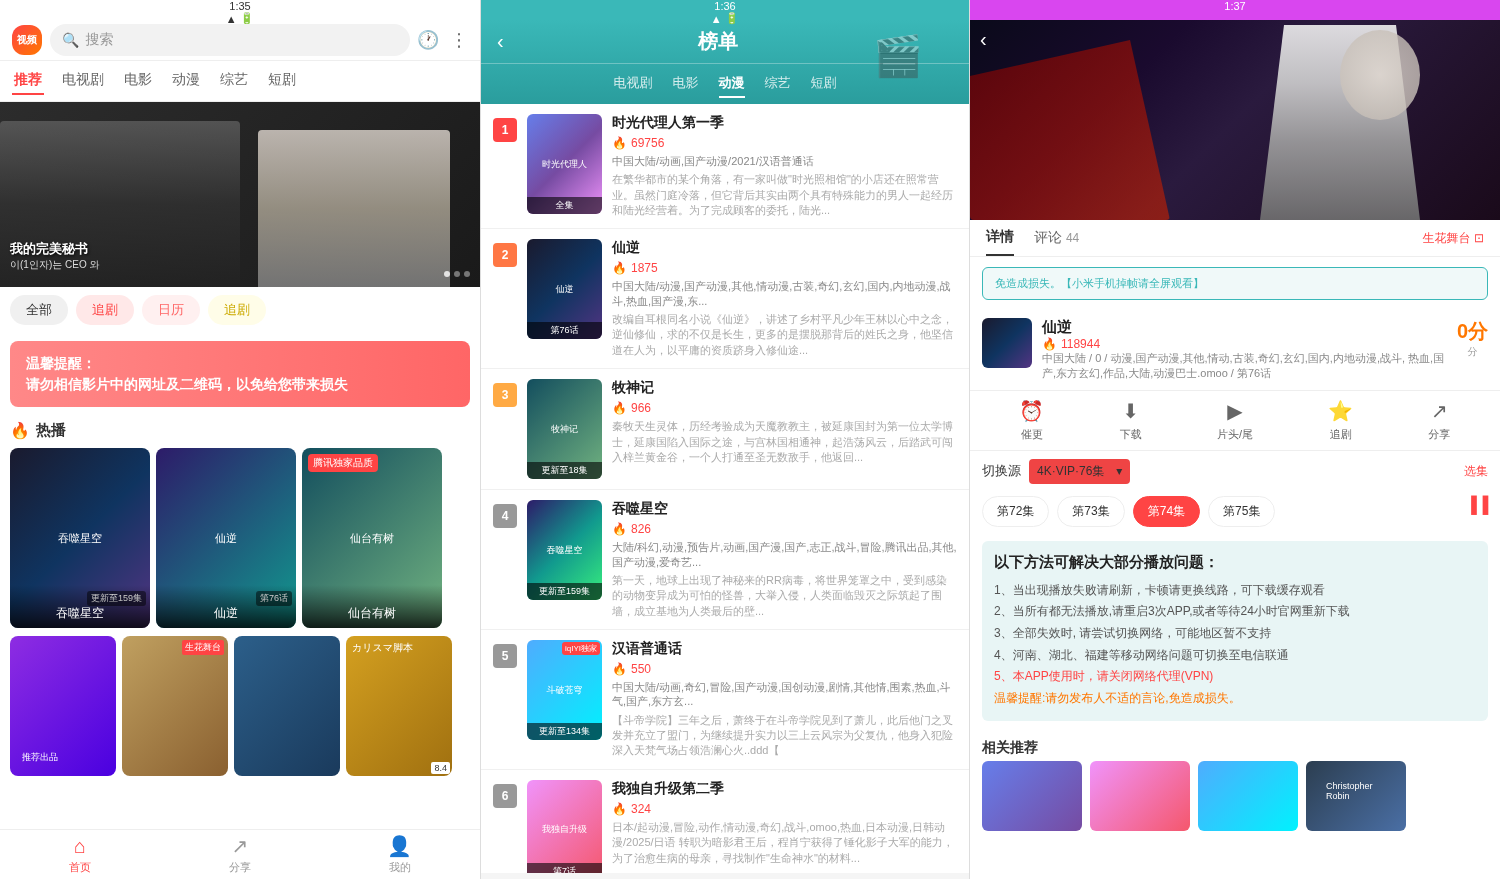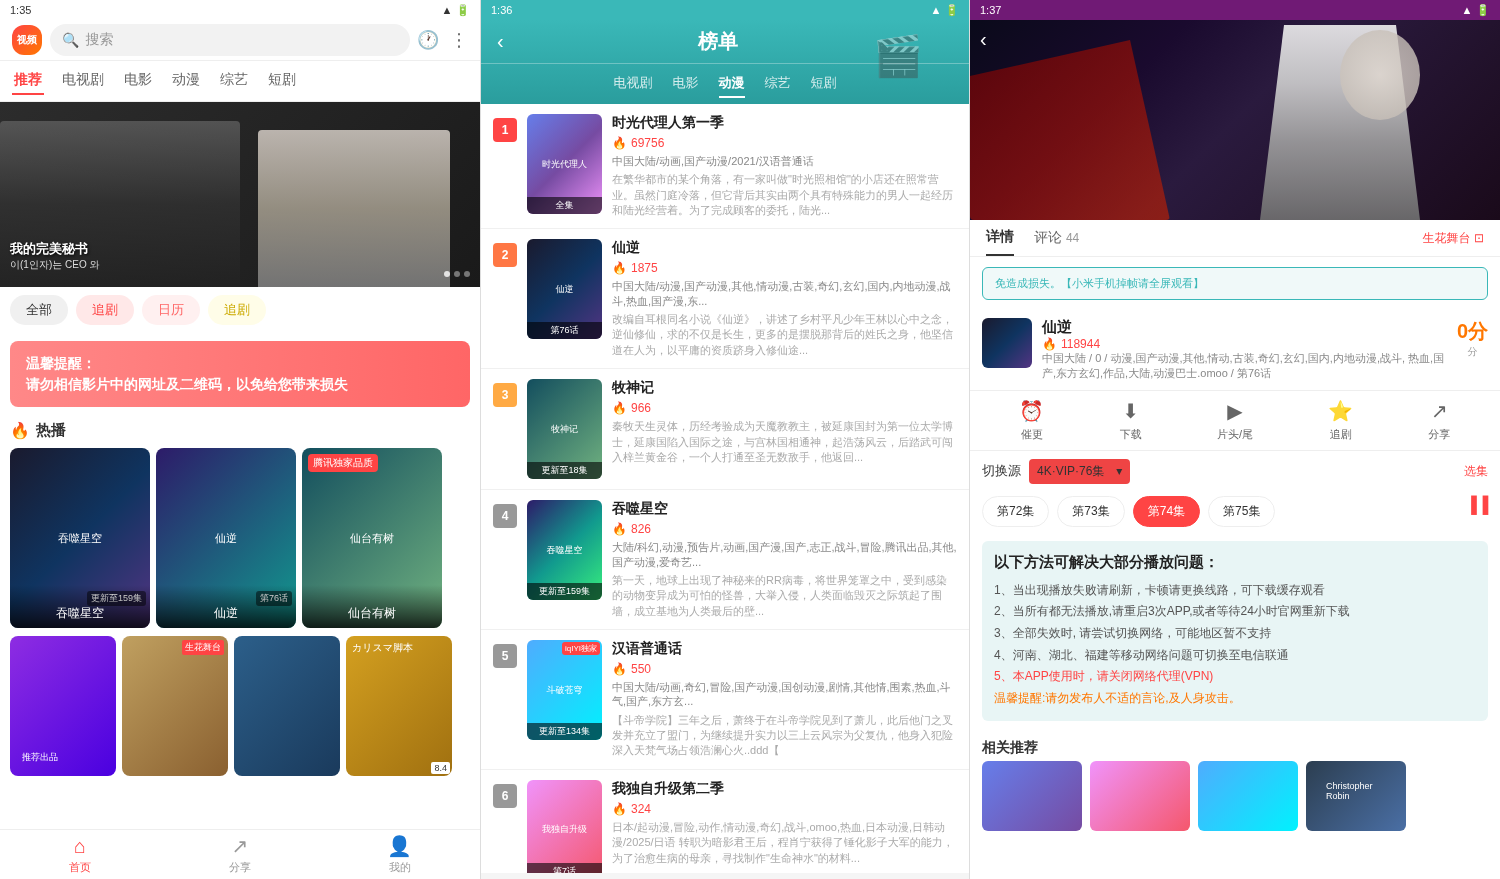--- a/index.html
+++ b/index.html
@@ -36,23 +36,24 @@
     
     .status-bar {
       height: 20px;
       background: #fff;
       display: flex;
       align-items: center;
       justify-content: space-between;
       padding: 0 10px;
       font-size: 11px;
       color: #333;
+      flex-direction: column;
     }
     .status-bar.dark {
-      background: #701a75;
+      background: #d946ef;
       color: #fff;
       gap: 16px;
     }
     .status-bar.teal {
       background: #3ab8b8;
       color: #fff;
     }
     .status-icons { display: flex; gap: 4px; align-items: center; }
 
     
@@ -958,21 +959,21 @@
       <span style="margin-left:auto;color:#ff4444;font-size:16px;cursor:pointer;">▐▐</span>
     </div>
 
     <div class="tips-box">
       <div class="tips-title">以下方法可解决大部分播放问题：</div>
       <div class="tip-item">1、当出现播放失败请刷新，卡顿请更换线路，可下载缓存观看</div>
       <div class="tip-item">2、当所有都无法播放,请重启3次APP,或者等待24小时官网重新下载</div>
       <div class="tip-item">3、全部失效时, 请尝试切换网络，可能地区暂不支持</div>
       <div class="tip-item">4、河南、湖北、福建等移动网络问题可切换至电信联通</div>
       <div class="tip-item highlight">5、本APP使用时，请关闭网络代理(VPN)</div>
-      <div class="tip-item warn">温馨提醒:请勿发布人不适的言论,及人身攻击。</div>
+      <div class="tip-item warn">温馨提醒:请勿发布人不适的言论,免造成损失。</div>
     </div>
 
     <div class="related-title">相关推荐</div>
     <div class="related-row">
       <div class="related-card rc-1"></div>
       <div class="related-card rc-2"></div>
       <div class="related-card rc-3"></div>
       <div class="related-card rc-4" style="background:linear-gradient(135deg,#2c3e50,#4a6fa5);">
         <div style="padding:20px;color:#fff;font-size:9px;">Christopher Robin</div>
       </div>

